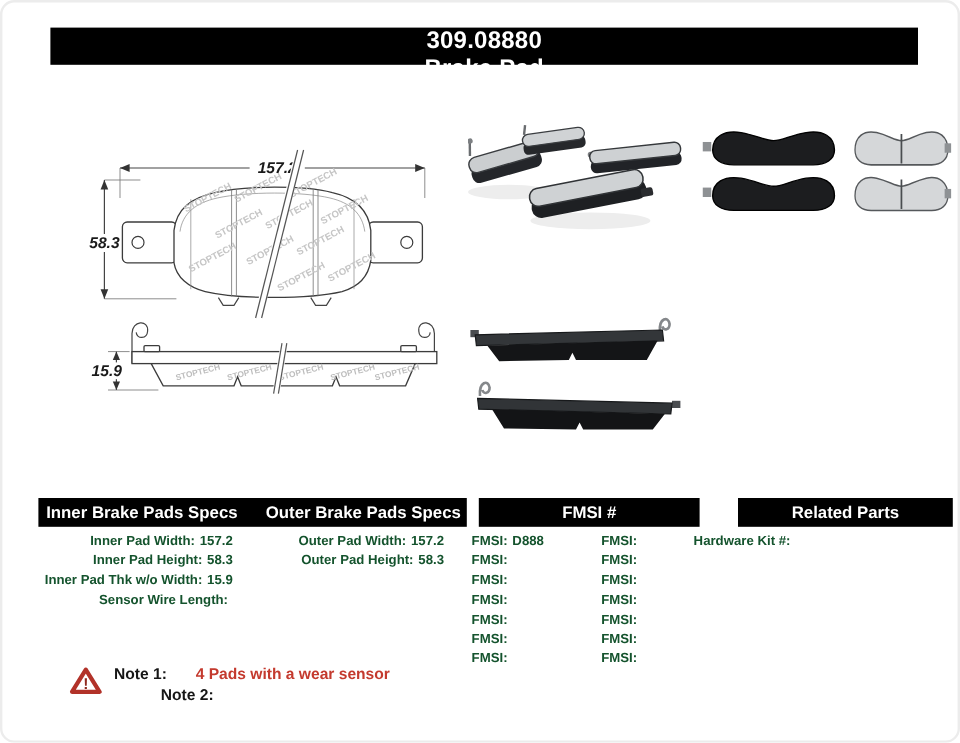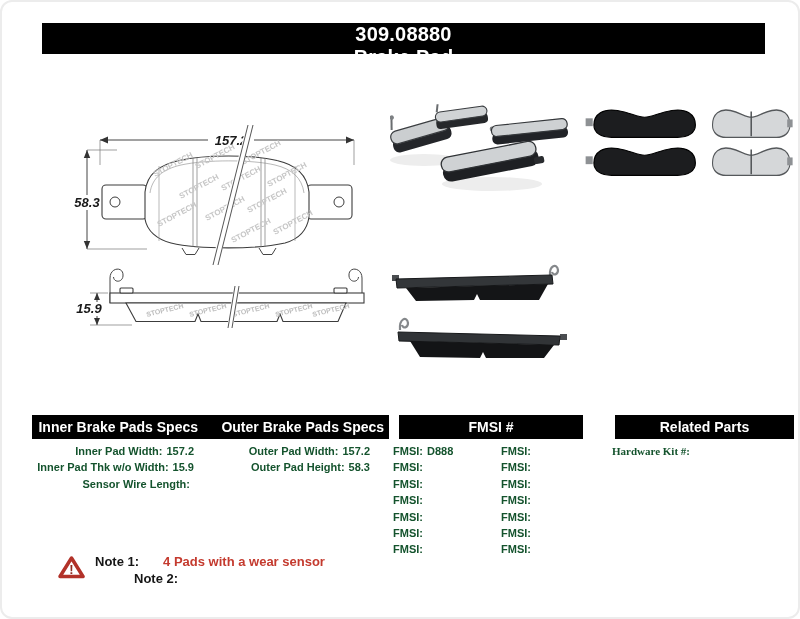--- a/index.html
+++ b/index.html
@@ -194,20 +194,21 @@
   </div>
   <div class="thead" style="left:397px;width:184px;">
     <span>FMSI #</span>
   </div>
   <div class="thead" style="left:613px;width:179px;">
     <span>Related Parts</span>
   </div>
 
   <div class="speccol rt" style="left:28px;width:164px;">
     <div><span>Inner Pad Width:</span><span class="v">157.2</span></div>
+    <div><span>Inner Pad Height:</span><span class="v">58.3</span></div>
     <div><span>Inner Pad Thk w/o Width:</span><span class="v">15.9</span></div>
     <div><span>Sensor Wire Length:</span><span class="v"></span></div>
   </div>
 
   <div class="speccol rt" style="left:200px;width:168px;">
     <div><span>Outer Pad Width:</span><span class="v">157.2</span></div>
     <div><span>Outer Pad Height:</span><span class="v">58.3</span></div>
   </div>
 
   <div class="speccol" style="left:391px;">
@@ -223,21 +224,21 @@
   <div class="speccol" style="left:499px;">
     <div><span>FMSI:</span><span class="v"></span></div>
     <div><span>FMSI:</span><span class="v"></span></div>
     <div><span>FMSI:</span><span class="v"></span></div>
     <div><span>FMSI:</span><span class="v"></span></div>
     <div><span>FMSI:</span><span class="v"></span></div>
     <div><span>FMSI:</span><span class="v"></span></div>
     <div><span>FMSI:</span><span class="v"></span></div>
   </div>
 
-  <div class="speccol" style="left:610px;font-family:Liberation Serif, serif;">
+  <div class="speccol" style="left:576px;">
     <div><span>Hardware Kit #:</span><span class="v"></span></div>
   </div>
 
   <svg class="abs" style="left:56px;top:553px;" width="27" height="25" viewBox="0 0 27 25">
     <path d="M13.5,3 L25,21.5 L2,21.5 Z" fill="#fff" stroke="#b23229" stroke-width="3.5" stroke-linejoin="round"></path>
     <text x="13.5" y="19" text-anchor="middle" font-size="13" font-weight="bold" fill="#8f2a20">!</text>
   </svg>
   <div class="noteline" style="top:552px;">
     <span>Note 1:</span><span class="note-red">4 Pads with a wear sensor</span>
   </div>

